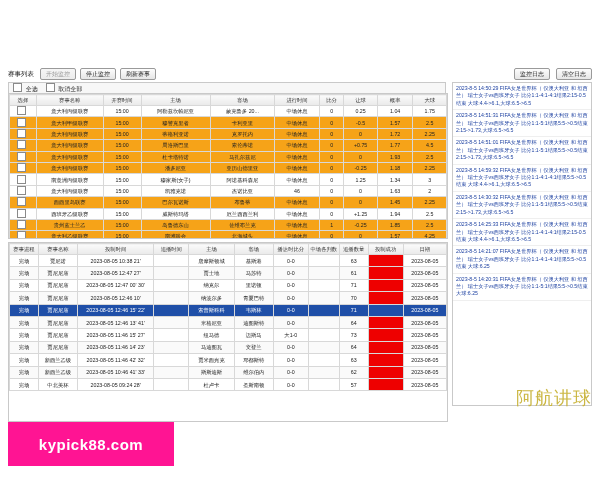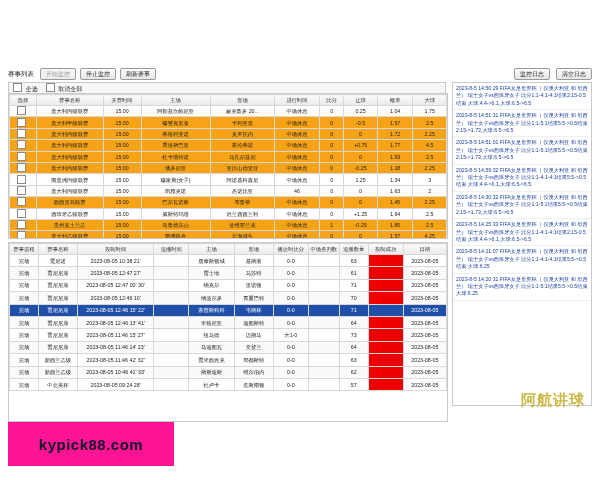--- a/index.html
+++ b/index.html
@@ -52,28 +52,28 @@
   .t2-wrap{position:absolute;left:0;top:160px;width:438px;height:178px;}
   .t2 td{height:11.4px;}
   .t2 tr:nth-child(even) td{background:#fafafa;}
   .cell-red{background:#ee0000 !important;color:#ee0000;}
   .sel td{background:#1f4fa8 !important;color:#fff;}
   .log-box{border:1px solid #c9c9c9;background:#fff;width:138px;height:322px;overflow:hidden;position:relative;}
   .log-item{font-size:5.2px;line-height:7.4px;color:#1b3fa0;padding:2px 3px;border-bottom:1px solid #efefef;}
 
   
   .wm{
-    position:absolute;right:15px;bottom:70px;
-    font-size:15px;color:#c9b43a;font-weight:bold;letter-spacing:1px;
+    position:absolute;right:8px;bottom:70px;
+    font-size:18px;color:#c9b43a;font-weight:normal;letter-spacing:1px;
     opacity:.95;
   }
   .wm2{
     position:absolute;left:8px;bottom:14px;width:166px;height:44px;background:#ff1493;
     display:flex;align-items:center;justify-content:center;
-    color:#0f172a;font-size:15px;font-weight:bold;letter-spacing:.5px;
+    color:#ffffff;font-size:15px;font-weight:bold;letter-spacing:.5px;
   }
 </style>
 </head>
 <body>
 
 <div class="app">
 
   <div class="toolbar">
     <span class="tb-title">赛事列表</span>
     <span class="btn disabled">开始监控</span>

